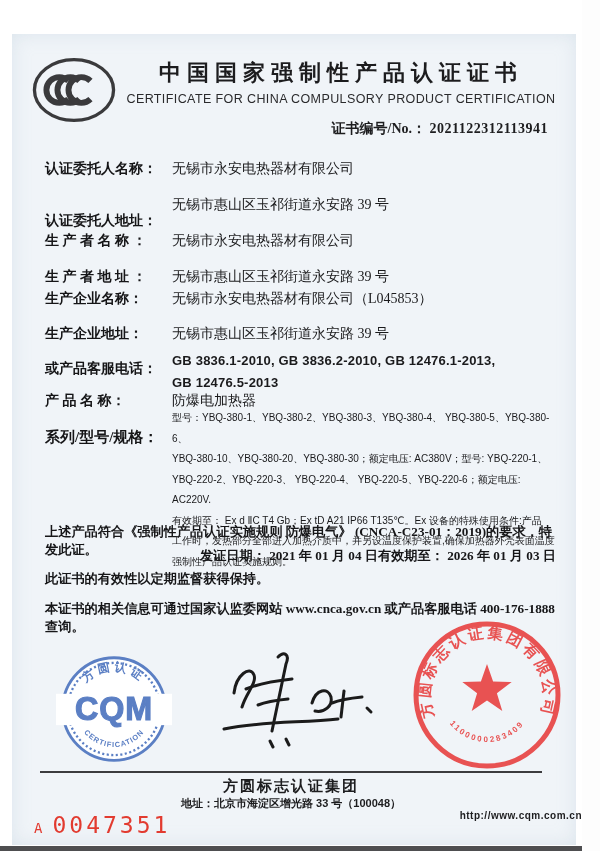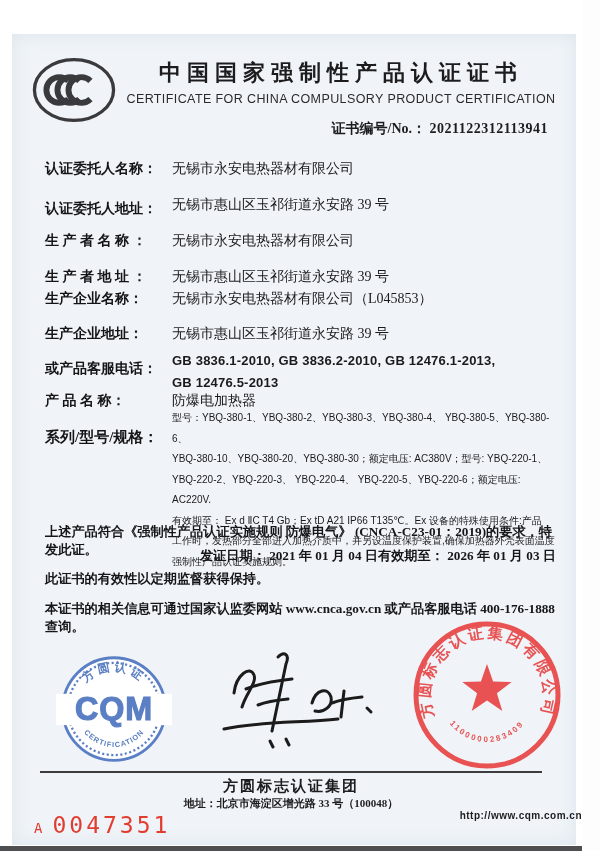--- a/index.html
+++ b/index.html
@@ -22,21 +22,21 @@
              font-size:13px;line-height:22px;letter-spacing:.2px;}
   .spec-lines{font-family:"Liberation Sans","DejaVu Sans",sans-serif;font-size:10px;
               line-height:20.5px;color:#1a1a1c;}
   .spec-label{font-size:15px;}
   .stmt{position:absolute;left:45px;right:26px;font-size:13.2px;font-weight:bold;color:#161618;}
   .dates{display:flex;justify-content:flex-end;}
   
   .sep-line{left:40px;right:40px;top:771px;height:2px;background:#3c3c3e;}
   .footer-org{left:0;right:0;top:777px;text-align:center;font-size:15px;font-weight:bold;letter-spacing:2px;}
   .footer-addr{left:0;right:0;top:796px;text-align:center;font-size:11px;font-weight:bold;
-               font-family:Liberation Serif, serif;}
+               font-family:Liberation Sans, sans-serif;}
   .footer-web{left:0;right:0;top:810px;text-align:right;font-size:10px;font-weight:bold;
               font-family:"Liberation Sans",sans-serif;letter-spacing:.5px;}
   .serial{left:34px;top:812px;color:#e23b30;font-family:"DejaVu Sans Mono",monospace;}
   .serial .pre{font-size:14px;margin-right:10px;}
   .serial .no{font-size:23px;letter-spacing:3px;}
   .bottom-strip{left:0;right:0;bottom:0;height:5px;background:#4e4e50;}
   svg text{font-family:"Liberation Sans","DejaVu Sans",sans-serif;}
 </style>
 </head>
 <body>
@@ -58,21 +58,21 @@
   <div class="abs cert-no">
     <span>证书编号/No.：</span>
     <span class="num">2021122312113941</span>
   </div>
 
   <div>
     <div class="flabel" style="top:160px">认证委托人名称：</div>
     <div class="fvalue" style="top:160px">无锡市永安电热器材有限公司</div>
   </div>
   <div>
-    <div class="flabel" style="top:200px">认证委托人地址：</div>
+    <div class="flabel" style="top:212px">认证委托人地址：</div>
     <div class="fvalue" style="top:196px">无锡市惠山区玉祁街道永安路 39 号</div>
   </div>
   <div>
     <div class="flabel" style="top:232px">生 产 者 名 称 ：</div>
     <div class="fvalue" style="top:232px">无锡市永安电热器材有限公司</div>
   </div>
   <div>
     <div class="flabel" style="top:268px">生 产 者 地 址 ：</div>
     <div class="fvalue" style="top:268px">无锡市惠山区玉祁街道永安路 39 号</div>
   </div>

